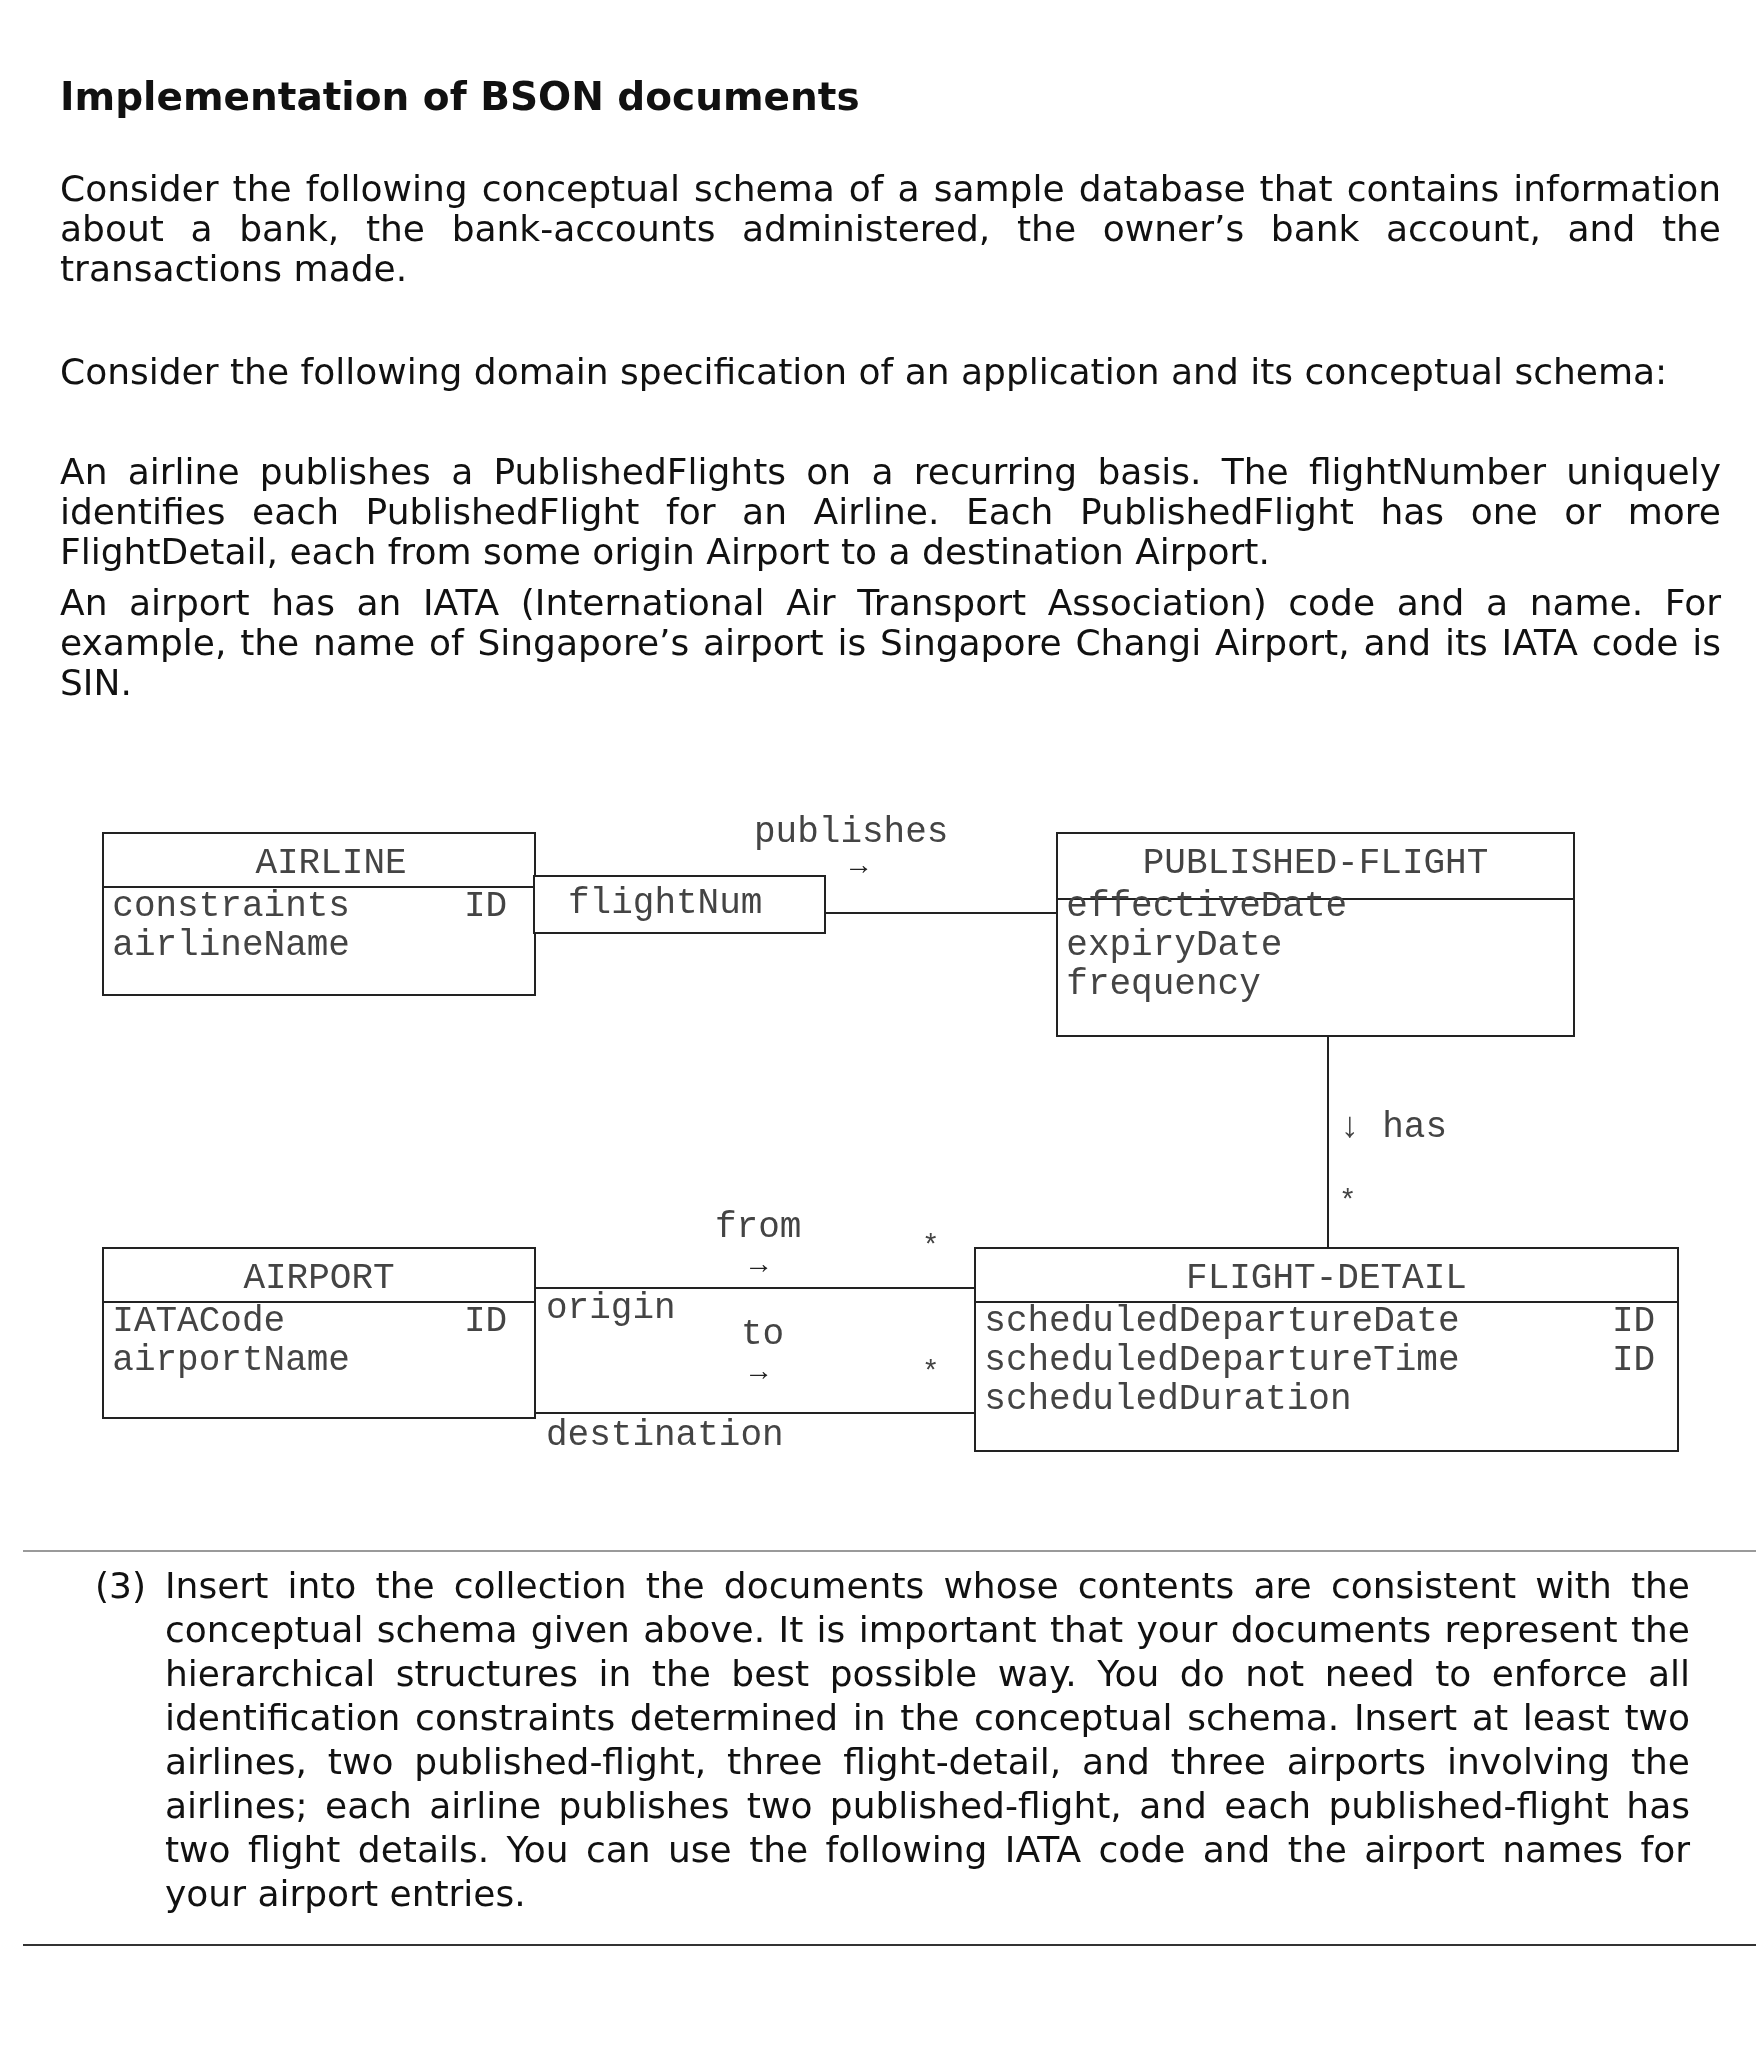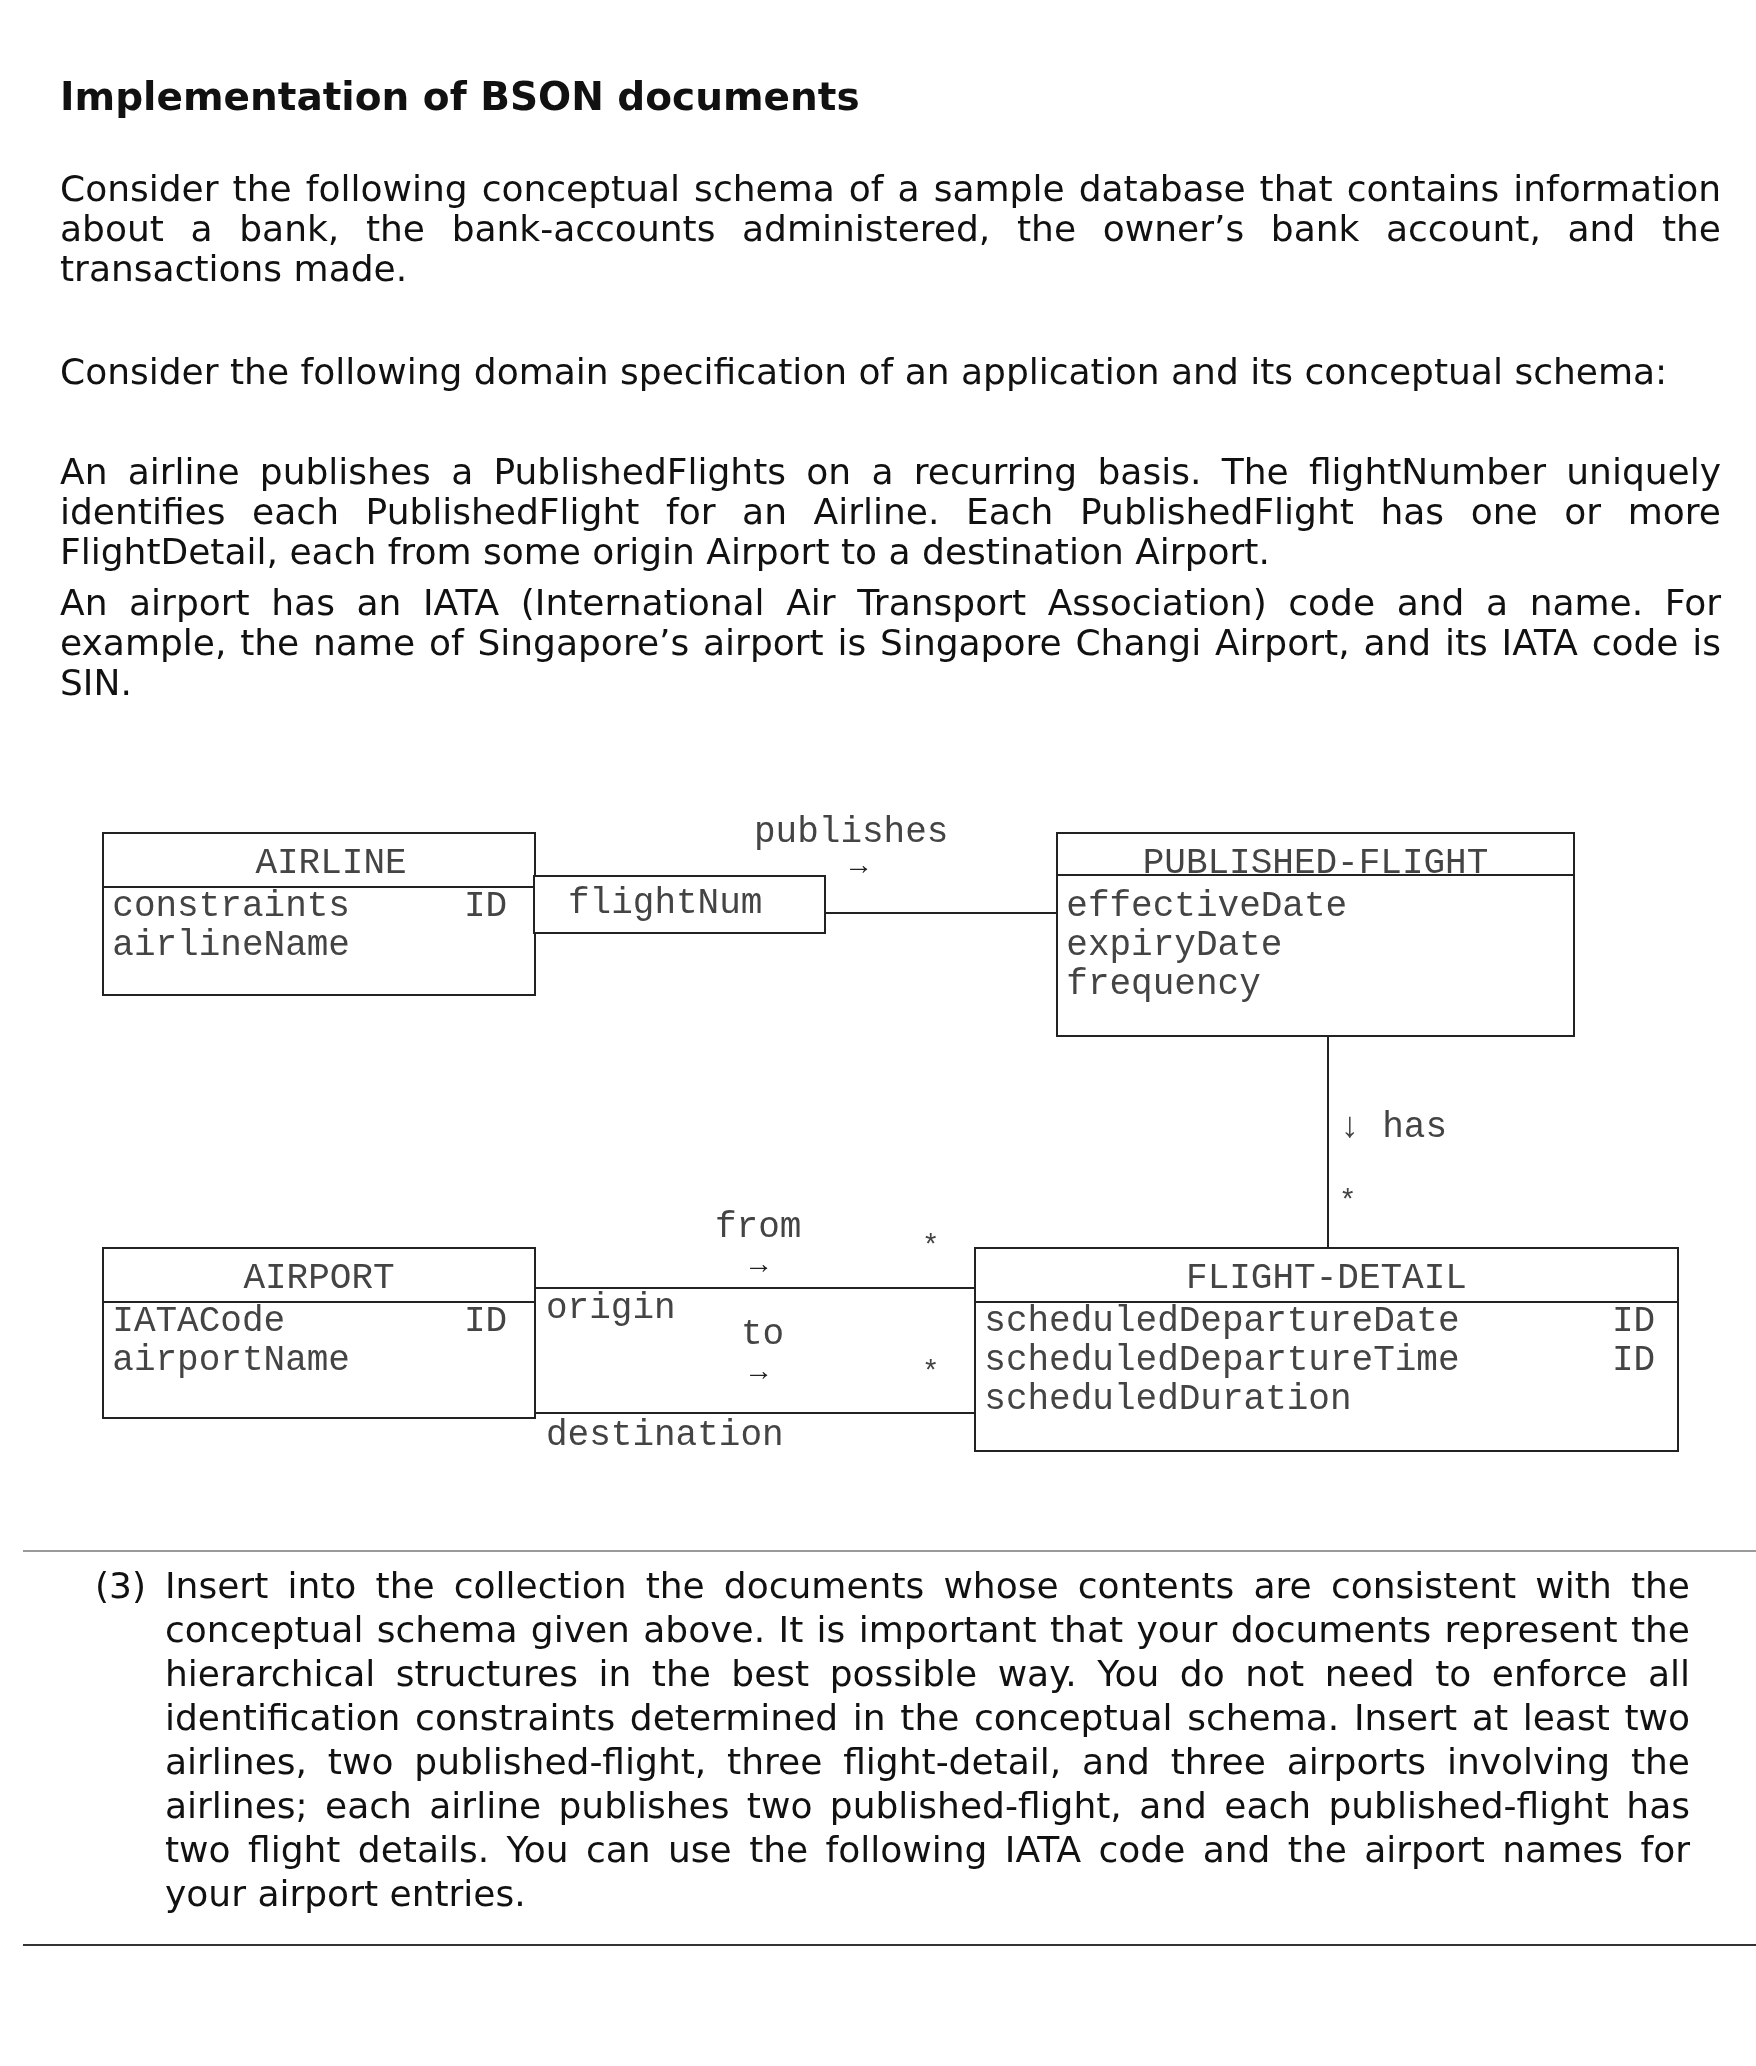--- a/index.html
+++ b/index.html
@@ -45,21 +45,21 @@
 
   <div class="box" style="left:533px; top:875px; width:293px; height:59px;">
     <span class="mono attr" style="left:33px; top:7.4px;">flightNum</span>
   </div>
 
   <span class="mono lbl" style="left:754px; top:812px;">publishes</span>
   <span class="mono lbl" style="left:850px; top:850px; font-size:29px; color:#222;">→</span>
   <div class="hline" style="left:826px; top:912px; width:231px;"></div>
 
   <div class="box" style="left:1056px; top:832px; width:519px; height:205px;">
-    <div class="hdr" style="top:0; height:42px;">
+    <div class="hdr" style="top:0; height:66px;">
       <span class="mono ent-title abs" style="left:0; right:0; top:9px;">PUBLISHED-FLIGHT</span>
     </div>
     <span class="mono attr" style="left:8.3px; top:53px;">effectiveDate</span>
     <span class="mono attr" style="left:8.3px; top:92px;">expiryDate</span>
     <span class="mono attr" style="left:8.3px; top:131px;">frequency</span>
   </div>
 
   <div class="vline" style="left:1327px; top:1037px; height:212px;"></div>
   <span class="mono lbl" style="left:1339px; top:1107px;">↓ has</span>
   <span class="mono lbl" style="left:1339px; top:1186px; font-size:29px;">*</span>

